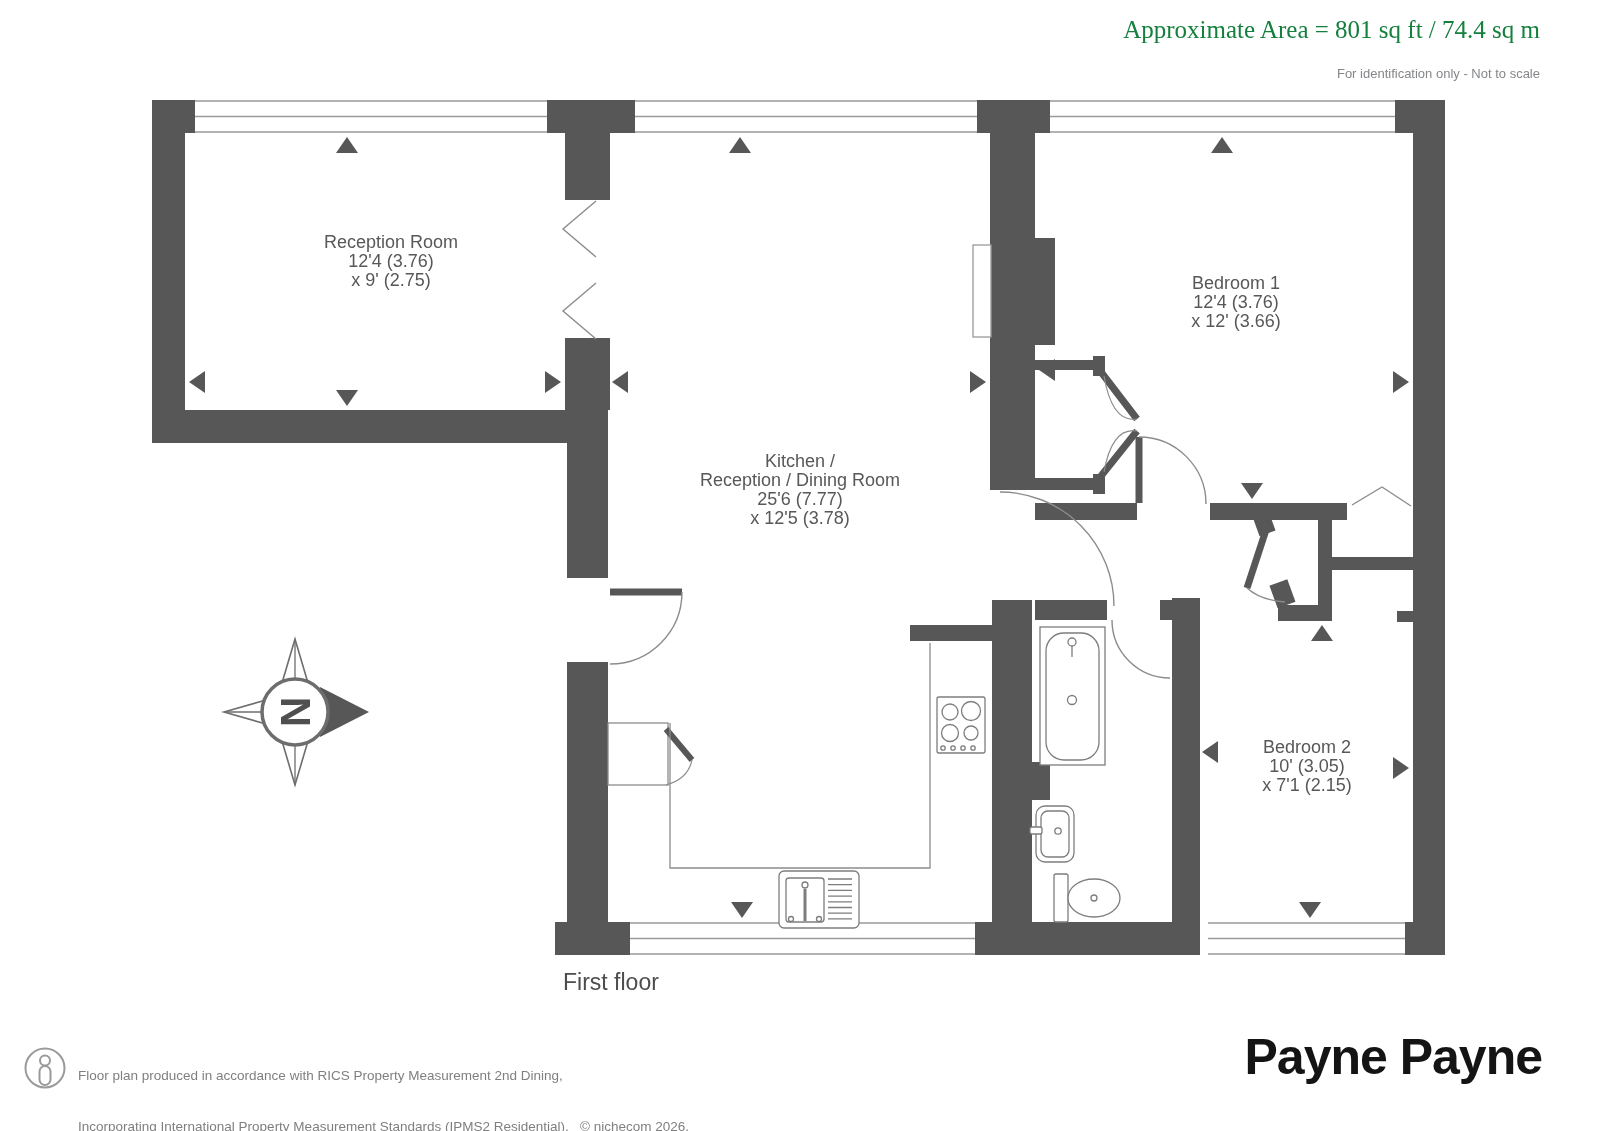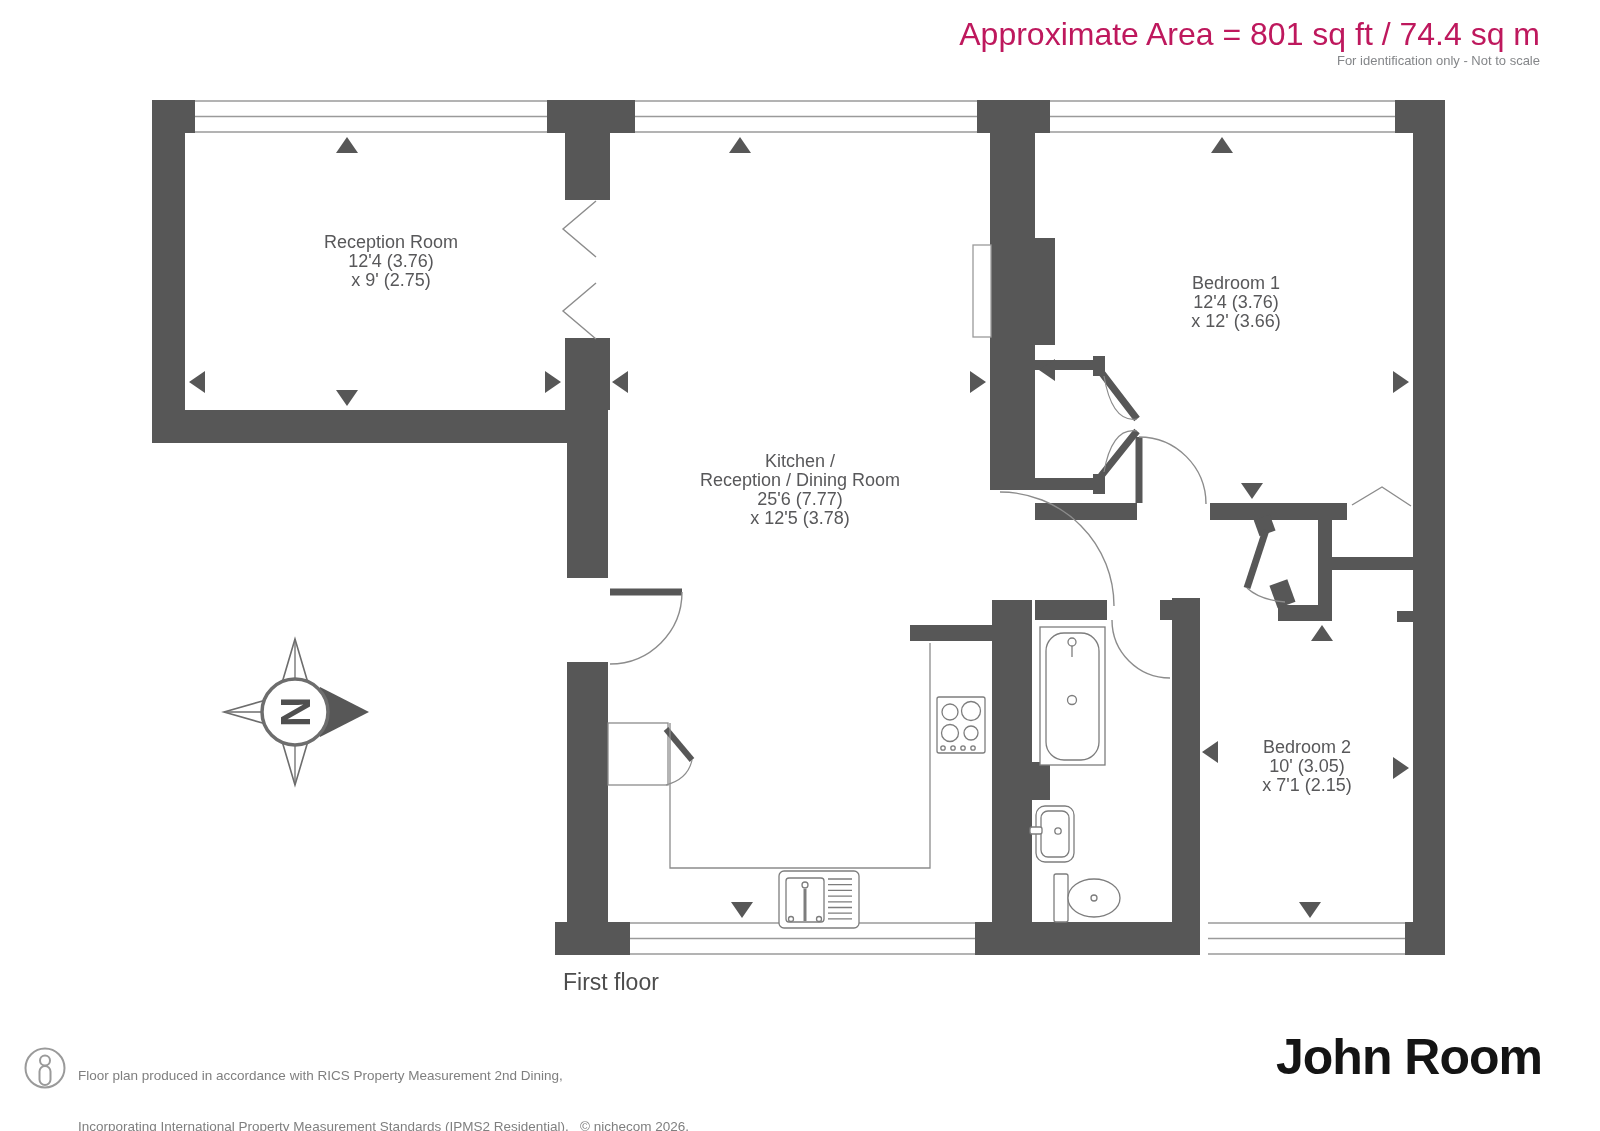--- a/index.html
+++ b/index.html
@@ -2,22 +2,22 @@
 <html><head>
 <meta charset="utf-8">
 <style>
   html,body{margin:0;padding:0;background:#fff;}
   #page{position:relative;width:1600px;height:1131px;background:#fff;overflow:hidden;
         font-family:"Liberation Sans", sans-serif;}
   #plan-svg{position:absolute;left:0;top:0;width:1600px;height:1131px;}
   svg text{font-family:"Liberation Sans", sans-serif;}
   .room-label text{fill:#58585a;font-size:18px;text-anchor:middle;}
   .header{position:absolute;top:16px;right:60px;text-align:right;}
-  .header .area{font-size:32px;color:#be185d;}
-  .header .note{font-size:13px;color:#848689;margin-top:0;}
+  .header .area{font-size:25px;color:#15803d;font-family:Liberation Serif, serif;}
+  .header .note{font-size:13px;color:#848689;margin-top:22px;}
   .footer-text{position:absolute;left:78px;top:1033px;color:#7f7f7f;font-size:13.5px;
                line-height:17px;white-space:pre;}
   .brand{position:absolute;right:58px;top:1028px;font-size:50px;font-weight:600;
          color:#141414;letter-spacing:-1px;}
   .person{position:absolute;left:24px;top:1047px;}
 </style>
 </head>
 <body>
 
 <div id="page">
@@ -224,15 +224,15 @@
     <rect x="15.5" y="19" width="11" height="19" rx="5.5" fill="none" stroke="#9a9a9a" stroke-width="2"></rect>
   </svg>
 
   <div class="footer-text">
     <div>Floor plan produced in accordance with RICS Property Measurement 2nd Dining,</div>
     <div>Incorporating International Property Measurement Standards (IPMS2 Residential).   © nichecom 2026.</div>
     
     
   </div>
 
-  <div class="brand">John Room</div>
+  <div class="brand">Payne Payne</div>
 
 </div>
 
 </body></html>

